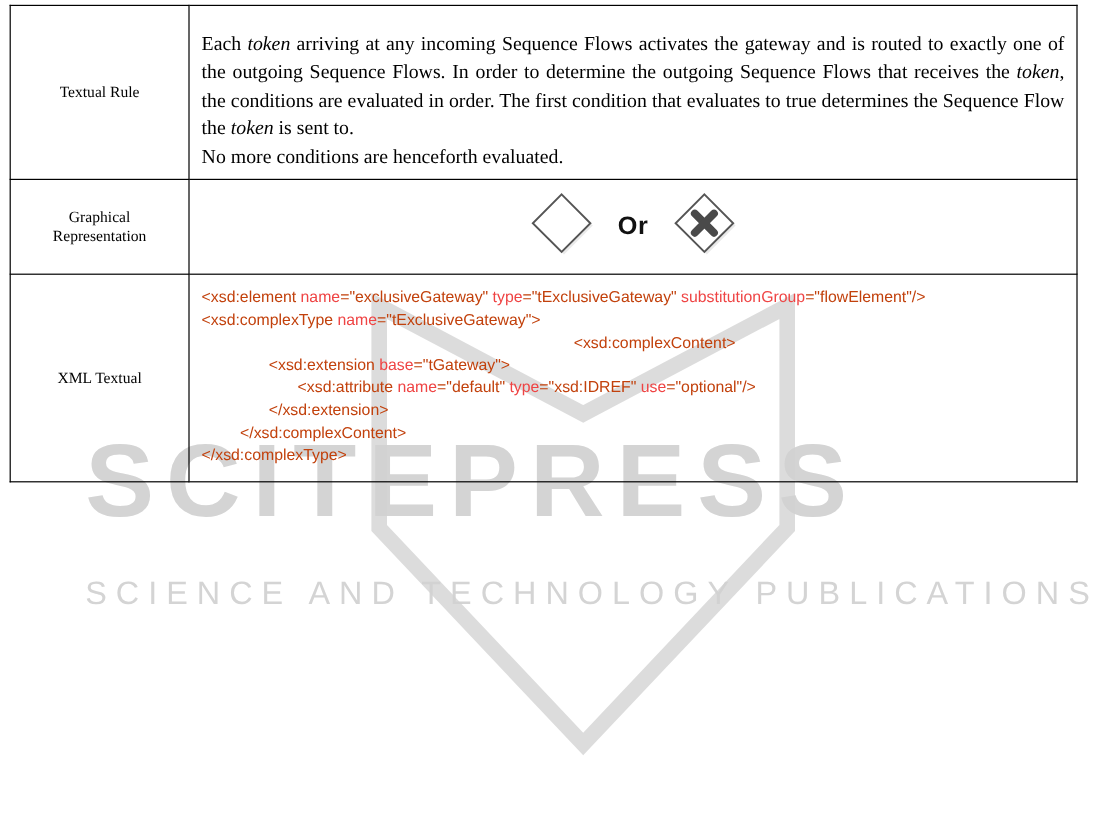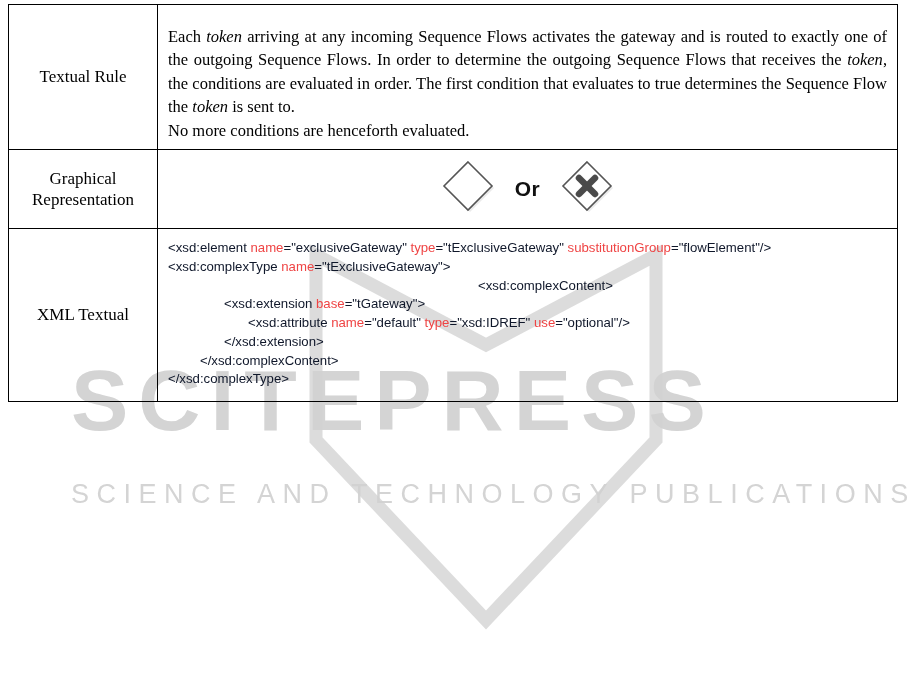--- a/index.html
+++ b/index.html
@@ -39,21 +39,21 @@
     background: transparent;
   }
   .doc-table td {
     border: 1px solid #000;
     vertical-align: middle;
     background: transparent;
   }
   .label-cell {
     width: 140px;
     text-align: center;
-    font-size: 17px;
+    font-size: 13px;
     line-height: 1.25;
     padding: 6px 4px;
   }
   .content-cell {
     padding: 20px 10px 7px 10px;
   }
 
   
   .rule-text {
     font-size: 16.5px;
@@ -95,21 +95,21 @@
   }
   .xml-block {
     font-family: "Liberation Sans", sans-serif;
     font-size: 13.2px;
     line-height: 1.42;
     white-space: pre;
     color: #111;
   }
   .xml-line { display: block; }
   .attr-name { color: #ef4444; }
-  .tag-dim { color: #0f172a; }
+  .tag-dim { color: #c2410c; }
   .i1 { padding-left: 0px; }
   .i2 { padding-left: 32px; text-align: center; }
   .i3 { padding-left: 56px; }
   .i4 { padding-left: 80px; }
   .i5 { padding-left: 56px; }
   .i6 { padding-left: 32px; }
 </style>
 </head>
 <body>
 

